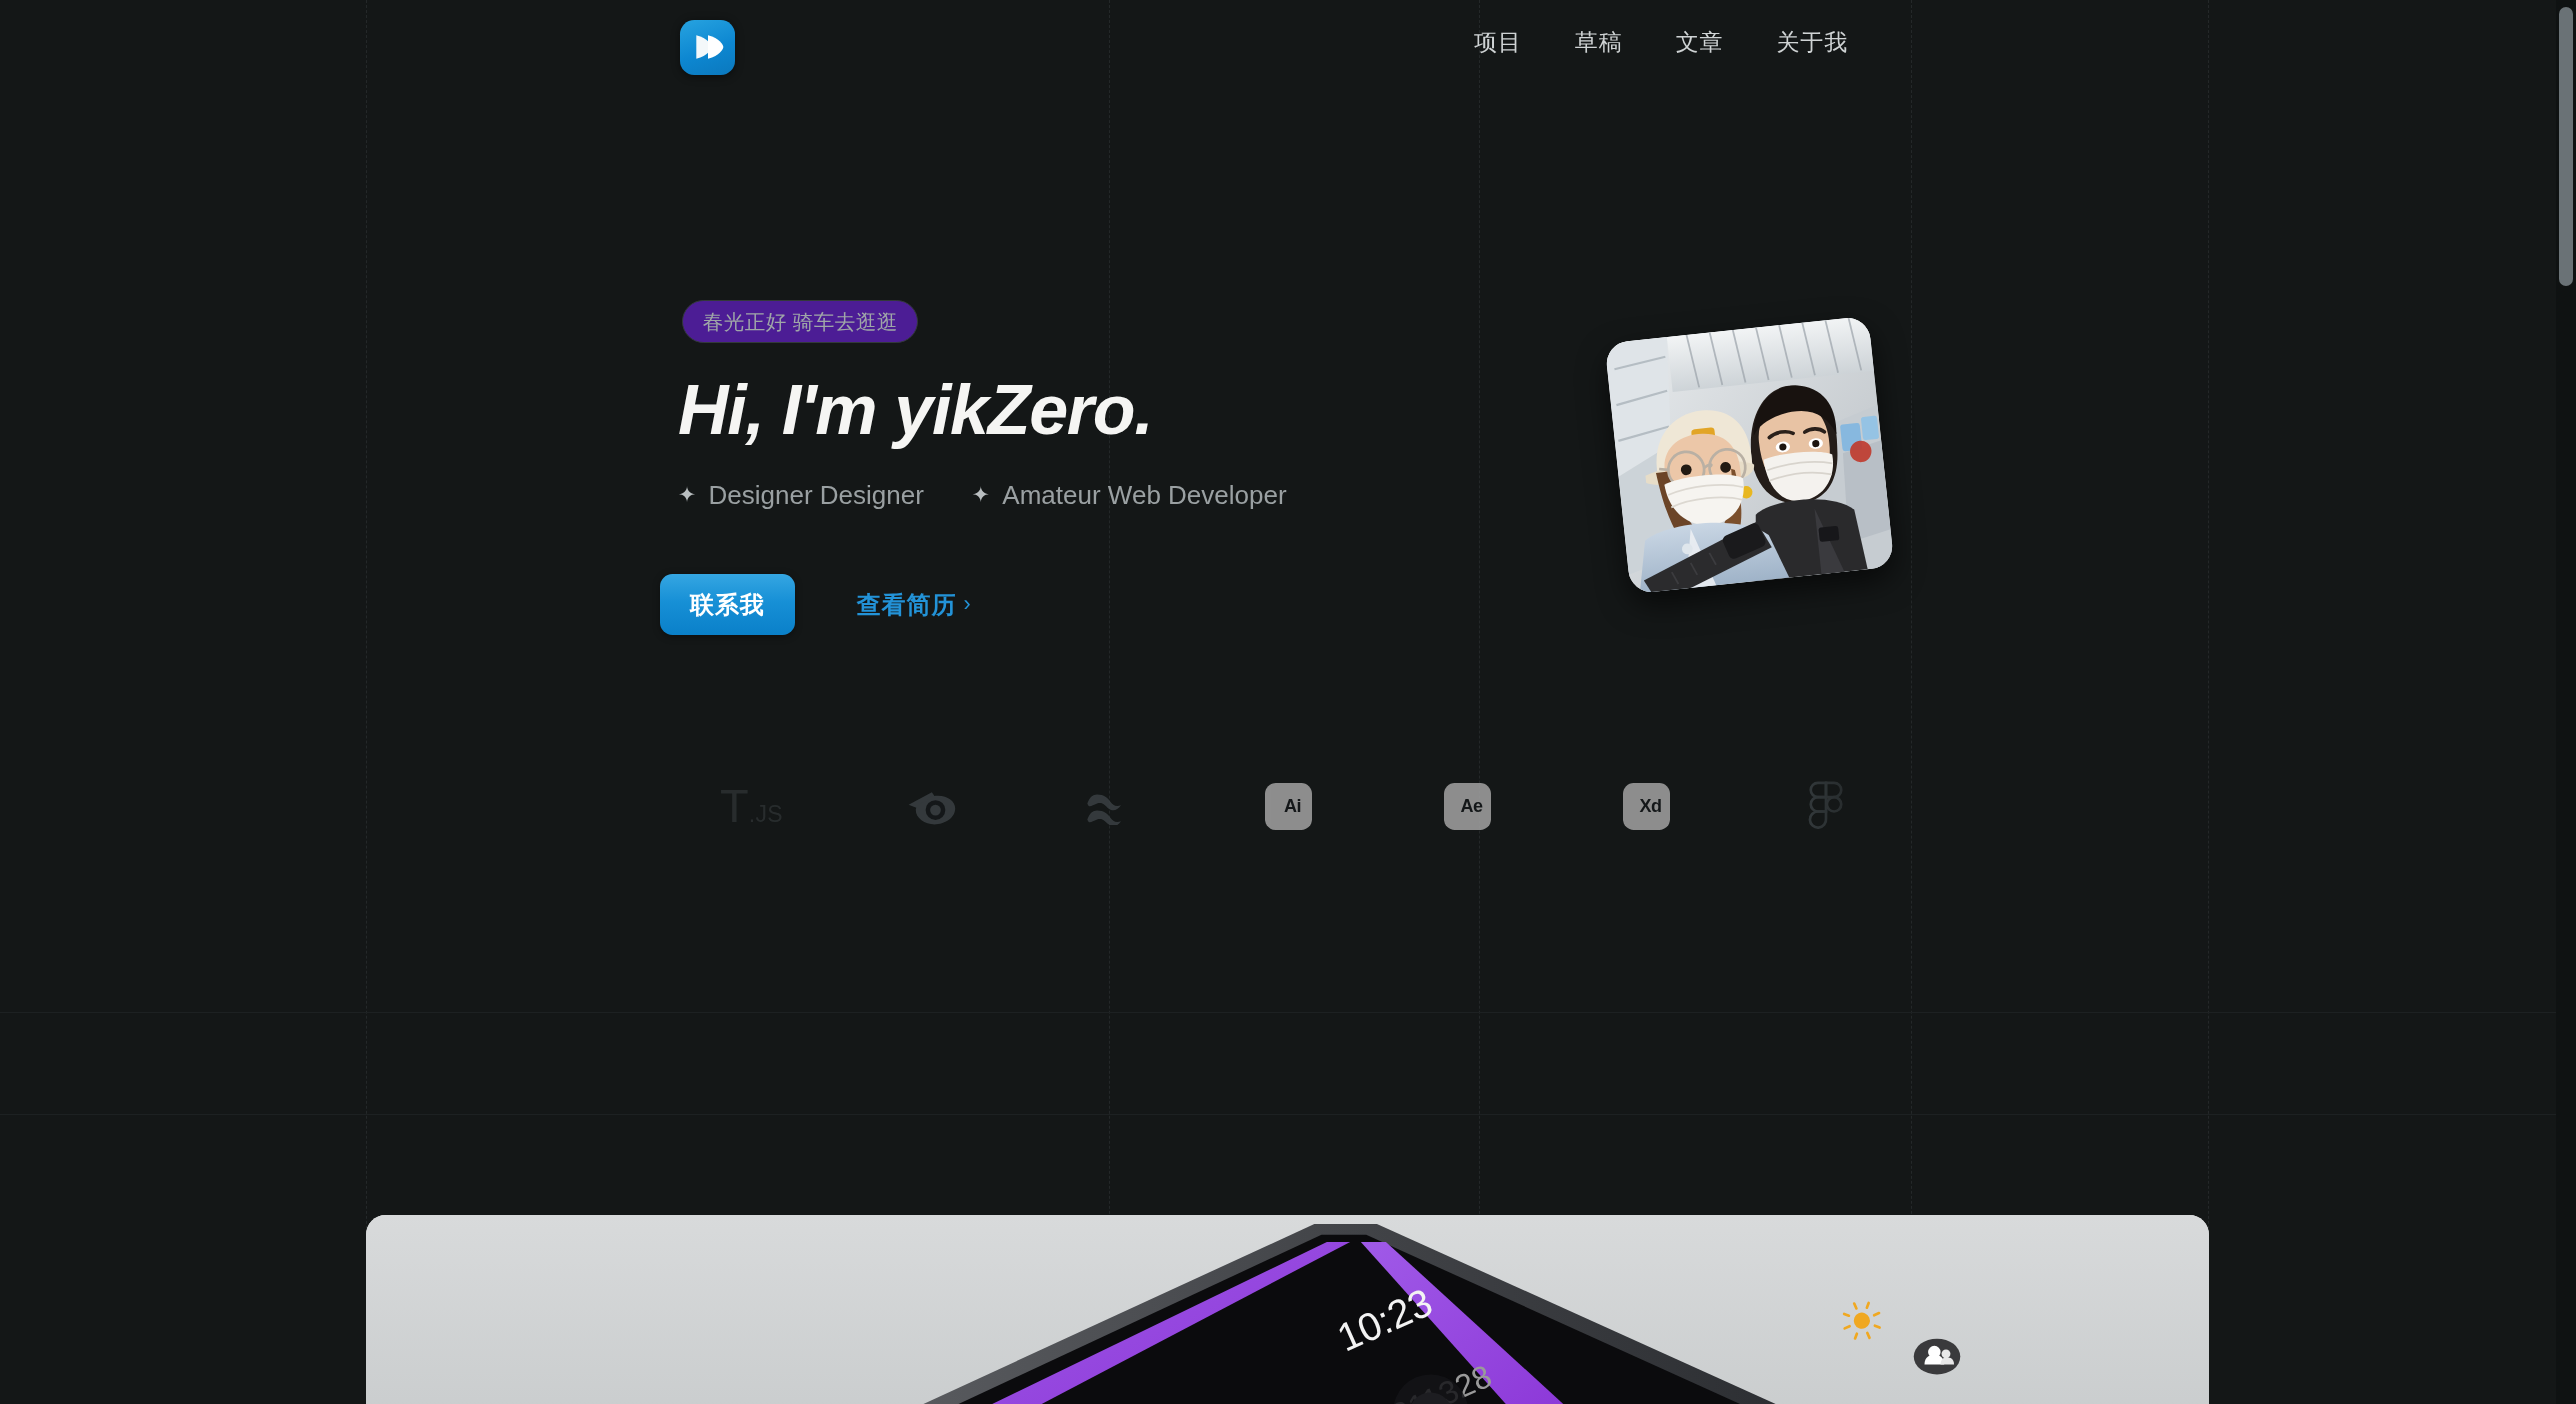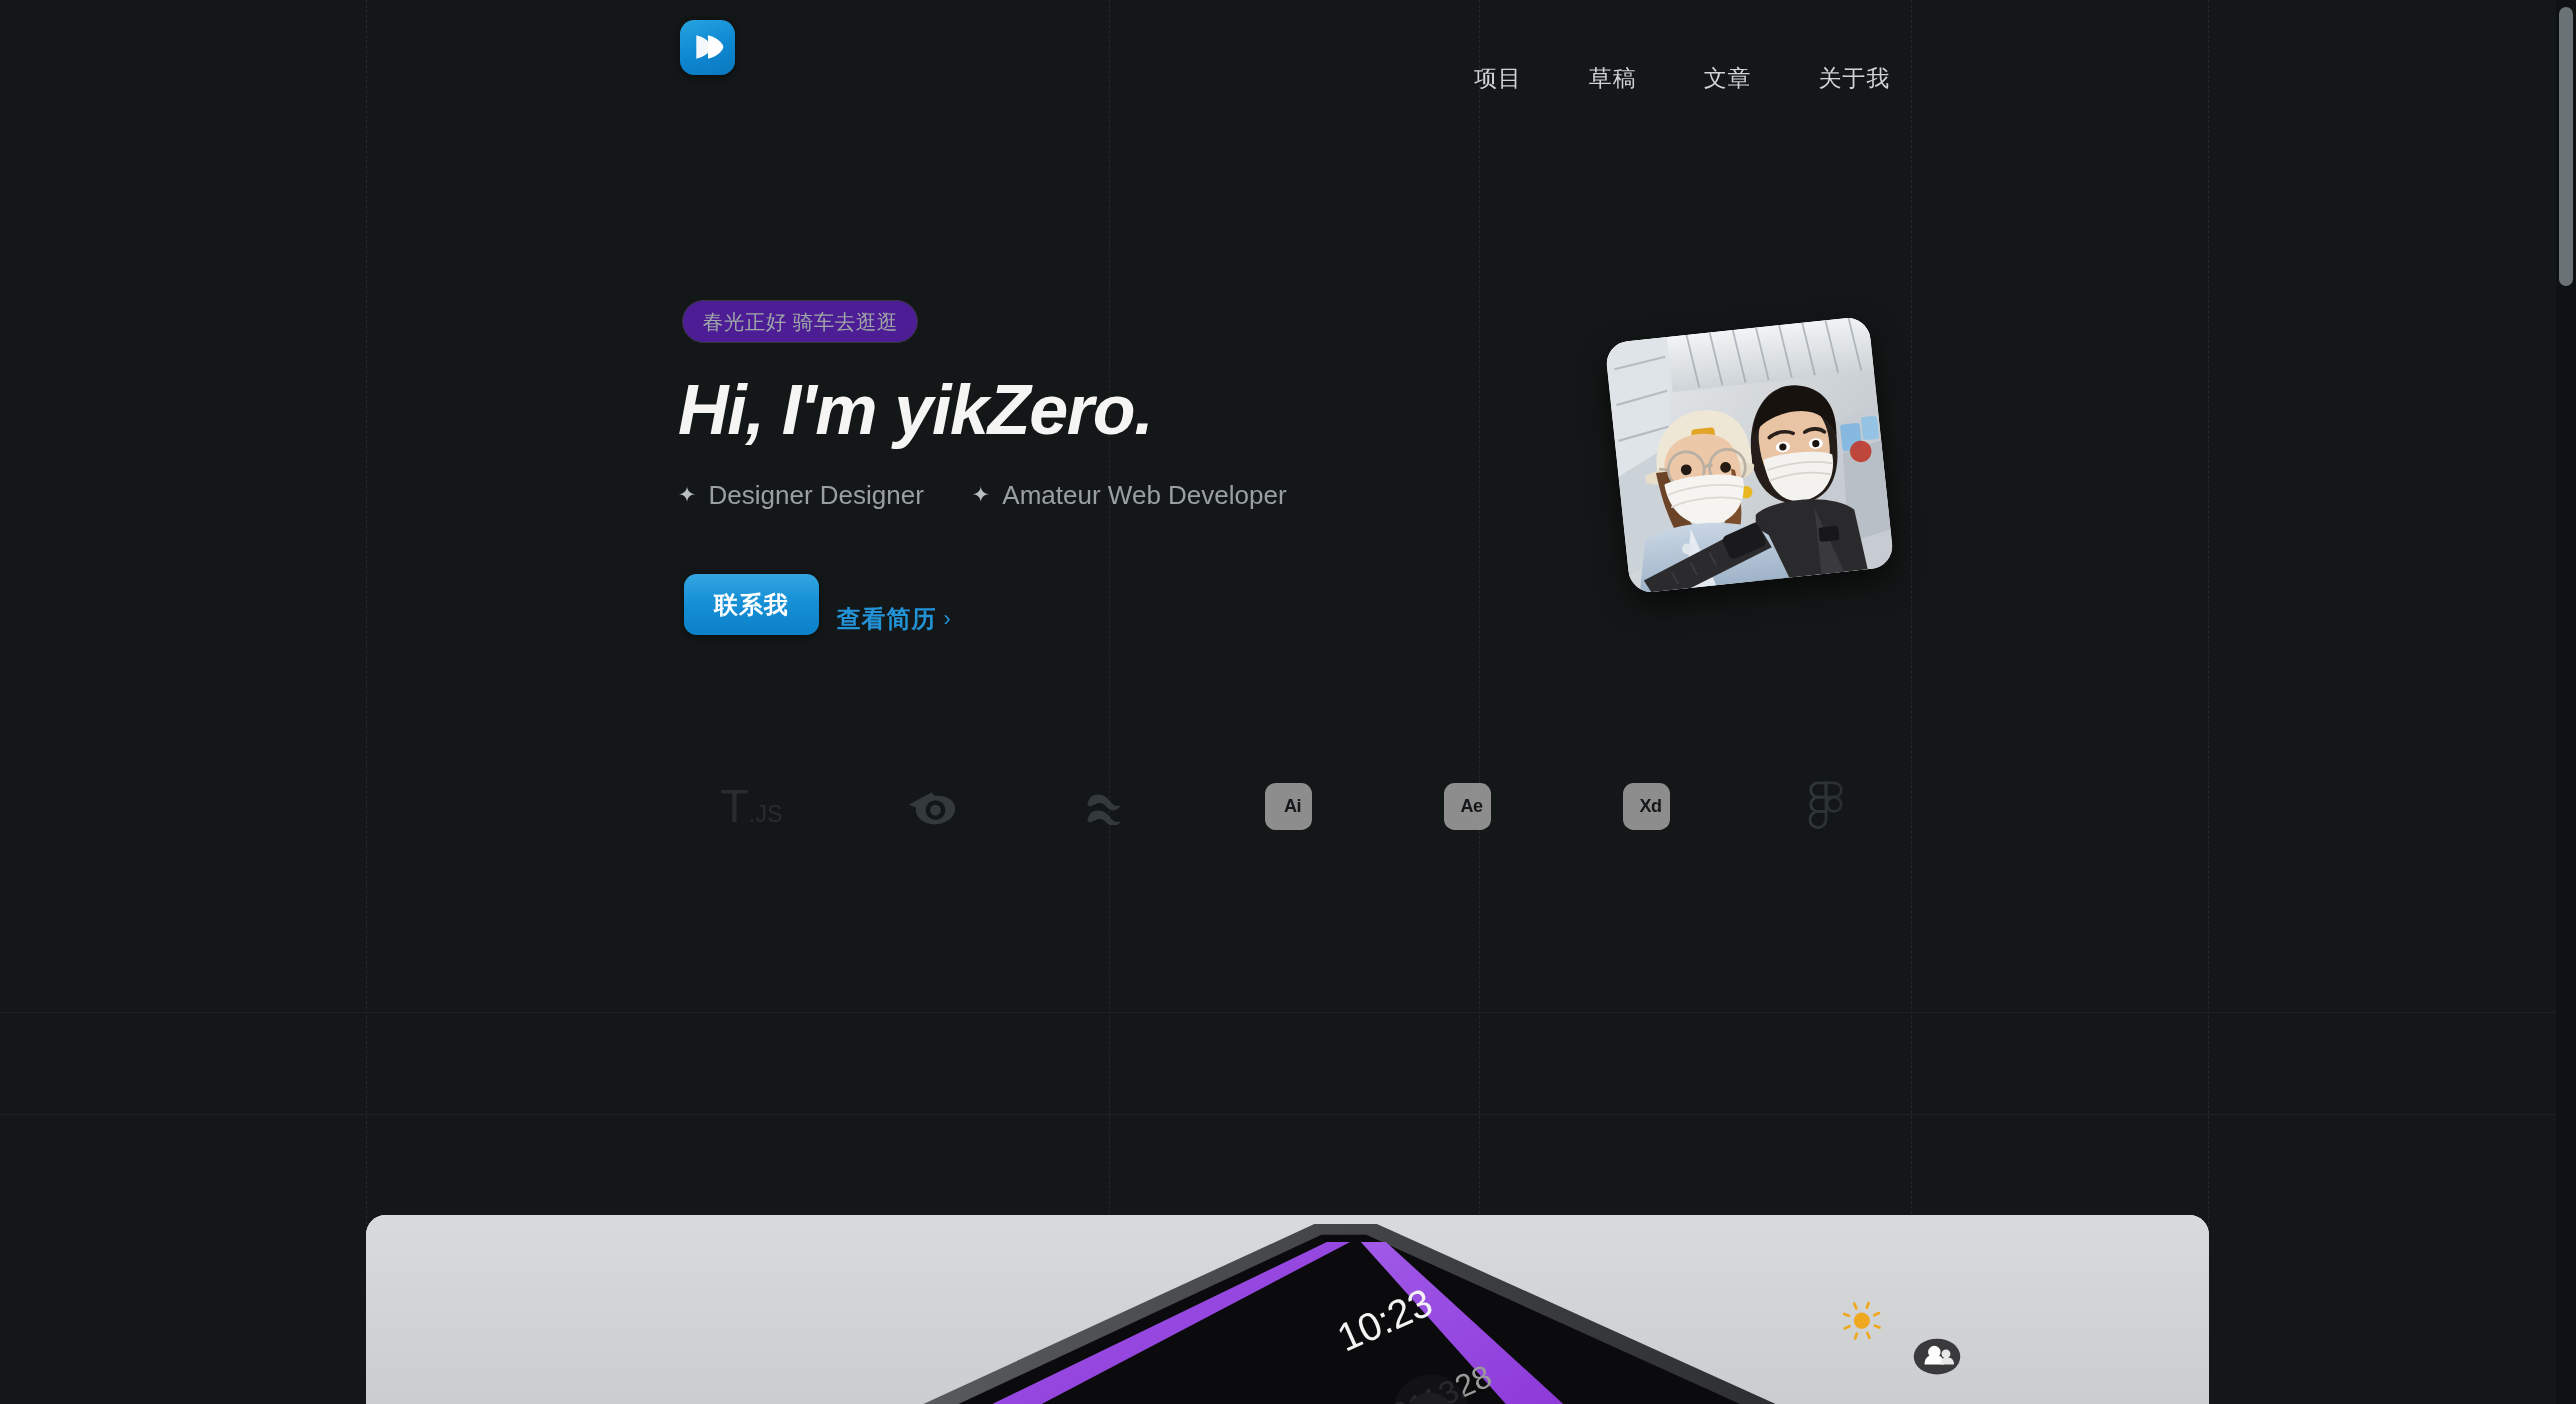--- a/index.html
+++ b/index.html
@@ -25,21 +25,21 @@
   .logo {
     position:absolute; left:680px; top:19.7px;
     width:55px; height:55px; border-radius:14.3px;
     background:linear-gradient(160deg,#27a3e0 0%,#0d87d1 55%,#0b78bd 100%);
     box-shadow:0 1.8px 9px rgba(0,0,0,.45);
     display:flex; align-items:center; justify-content:center;
     cursor:pointer;
   }
   .logo svg { display:block; }
 
-  .nav { position:absolute; left:1449px; top:27px; display:flex; gap:17px;margin-top:36px; }
+  .nav { position:absolute; left:1449px; top:27px; display:flex; gap:3px; }
   .nav-item {
     color:#cfd3d4; font-size:23px; line-height:30px;
     padding:0 25px; cursor:pointer; white-space:nowrap;
     letter-spacing:0.9px;
   }
 
   
   .hero { position:absolute; left:0; top:0; width:2576px; z-index:10; }
 
   .badge {
@@ -60,22 +60,22 @@
 
   .subline {
     position:absolute; left:678px; top:477px;
     display:flex; align-items:center; gap:12.5px;
     color:#9aa0a2; font-size:26px; line-height:36px; white-space:nowrap;
   }
   .spark { color:#b9bec0; font-size:21.5px; line-height:36px; }
   .sub-gap { width:23px; display:inline-block; }
 
   .cta-row {
-    position:absolute; left:684px; top:574px;
-    display:flex; align-items:flex-end; gap:18px;
+    position:absolute; left:660px; top:574px;
+    display:flex; align-items:center; gap:62px;
   }
   .btn-primary {
     height:61px; padding:0 30px;
     display:inline-flex; align-items:center; justify-content:center;
     border:none; border-radius:12.5px;
     background:linear-gradient(180deg,#35a6e2 0%,#1790d6 45%,#0a80c9 100%);
     color:#ffffff; font-size:24px; font-weight:700; letter-spacing:0.9px;
     cursor:pointer; box-shadow:0 1.8px 7.2px rgba(0,0,0,.35);
     white-space:nowrap;
   }

